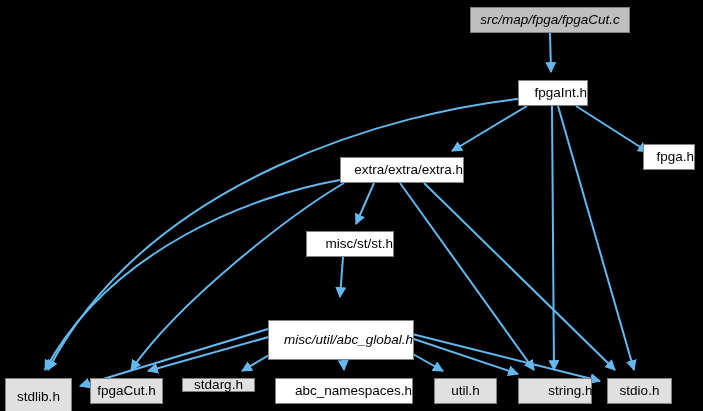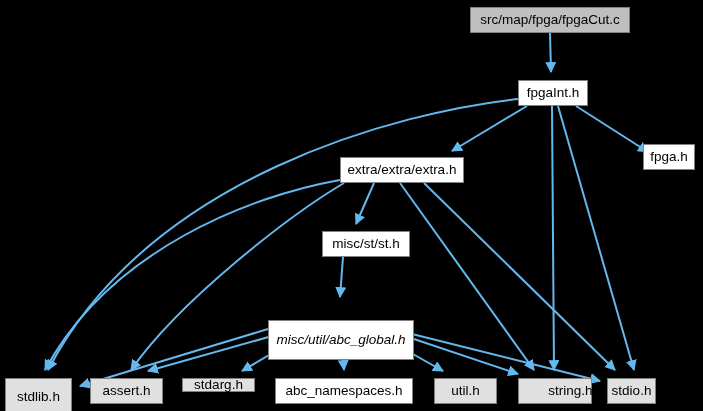--- a/index.html
+++ b/index.html
@@ -2,21 +2,21 @@
 <html><head>
 <meta charset="utf-8">
 <style>
   html,body{margin:0;padding:0;background:#000;}
   #canvas{position:relative;width:703px;height:411px;background:#000;overflow:hidden;
           font-family:"Liberation Sans","DejaVu Sans",sans-serif;}
   svg.edges{position:absolute;left:0;top:0;width:703px;height:411px;}
   .node{position:absolute;box-sizing:border-box;display:flex;align-items:center;
         justify-content:center;white-space:nowrap;line-height:1;}
   .node .label{font-size:13.5px;color:#000;}
-  .n-white{background:#ffffff;border:1px solid #808080;}
+  .n-white{background:#ffffff;border:1px solid #808080;justify-content:flex-end;}
   .n-gray{background:#e0e0e0;border:1px solid #808080;}
   .n-root{background:#bfbfbf;border:1px solid #808080;}
 </style>
 </head>
 <body>
 
 <div id="canvas">
   <svg class="edges" xmlns="http://www.w3.org/2000/svg">
     <defs>
       <marker id="arrow" viewBox="0 0 10 10" refX="9" refY="5" markerWidth="5.5" markerHeight="5.5" orient="auto-start-reverse">
@@ -39,53 +39,53 @@
         <path d="M 268,329 L 80,386" marker-end="url(#arrow)"></path>
         <path d="M 290,331 L 148,371" marker-end="url(#arrow)"></path>
         <path d="M 310,331 L 242,371" marker-end="url(#arrow)"></path>
         <path d="M 341,331 L 344,370" marker-end="url(#arrow)"></path>
         <path d="M 372,331 L 443,371" marker-end="url(#arrow)"></path>
         <path d="M 390,331 L 518,374" marker-end="url(#arrow)"></path>
         <path d="M 400,331 L 600,381" marker-end="url(#arrow)"></path>
       </g>
   </svg>
   <div id="node-layer">
-      <div class="node n-root" style="left: 470px; top: 7px; width: 160px; height: 26px;">
+      <div class="node n-root" style="left: 470px; top: 7px; width: 160px; height: 26px; font-style: italic;">
         <span class="label">src/map/fpga/fpgaCut.c</span>
       </div>
       <div class="node n-white" style="left: 518px; top: 80px; width: 70px; height: 26px;">
         <span class="label">fpgaInt.h</span>
       </div>
       <div class="node n-white" style="left: 643px; top: 144px; width: 52px; height: 26px;">
         <span class="label">fpga.h</span>
       </div>
       <div class="node n-white" style="left: 340px; top: 157px; width: 124px; height: 26px;">
         <span class="label">extra/extra/extra.h</span>
       </div>
-      <div class="node n-white" style="left: 322px; top: 231px; width: 88px; height: 26px;">
+      <div class="node n-white" style="left: 306px; top: 231px; width: 88px; height: 26px;">
         <span class="label">misc/st/st.h</span>
       </div>
       <div class="node n-white" style="left: 268px; top: 320px; width: 146px; height: 40px; font-style: italic;">
         <span class="label">misc/util/abc_global.h</span>
       </div>
       <div class="node n-gray" style="left: 5px; top: 378px; width: 67px; height: 37px;">
         <span class="label">stdlib.h</span>
       </div>
       <div class="node n-gray" style="left: 90px; top: 378px; width: 73px; height: 26px;">
-        <span class="label">assert.h</span>
+        <span class="label">fpgaCut.h</span>
       </div>
       <div class="node n-gray" style="left: 182px; top: 378px; width: 73px; height: 14px;">
         <span class="label">stdarg.h</span>
       </div>
       <div class="node n-white" style="left: 275px; top: 378px; width: 138px; height: 26px;">
         <span class="label">abc_namespaces.h</span>
       </div>
       <div class="node n-gray" style="left: 434px; top: 378px; width: 63px; height: 26px;">
         <span class="label">util.h</span>
       </div>
       <div class="node n-gray" style="left: 518px; top: 378px; width: 74px; height: 26px; padding-left: 31px;">
         <span class="label">string.h</span>
       </div>
-      <div class="node n-gray" style="left: 607px; top: 378px; width: 49px; height: 26px;">
+      <div class="node n-gray" style="left: 607px; top: 378px; width: 65px; height: 26px;">
         <span class="label">stdio.h</span>
       </div>
     </div>
 </div>
 
 </body></html>

